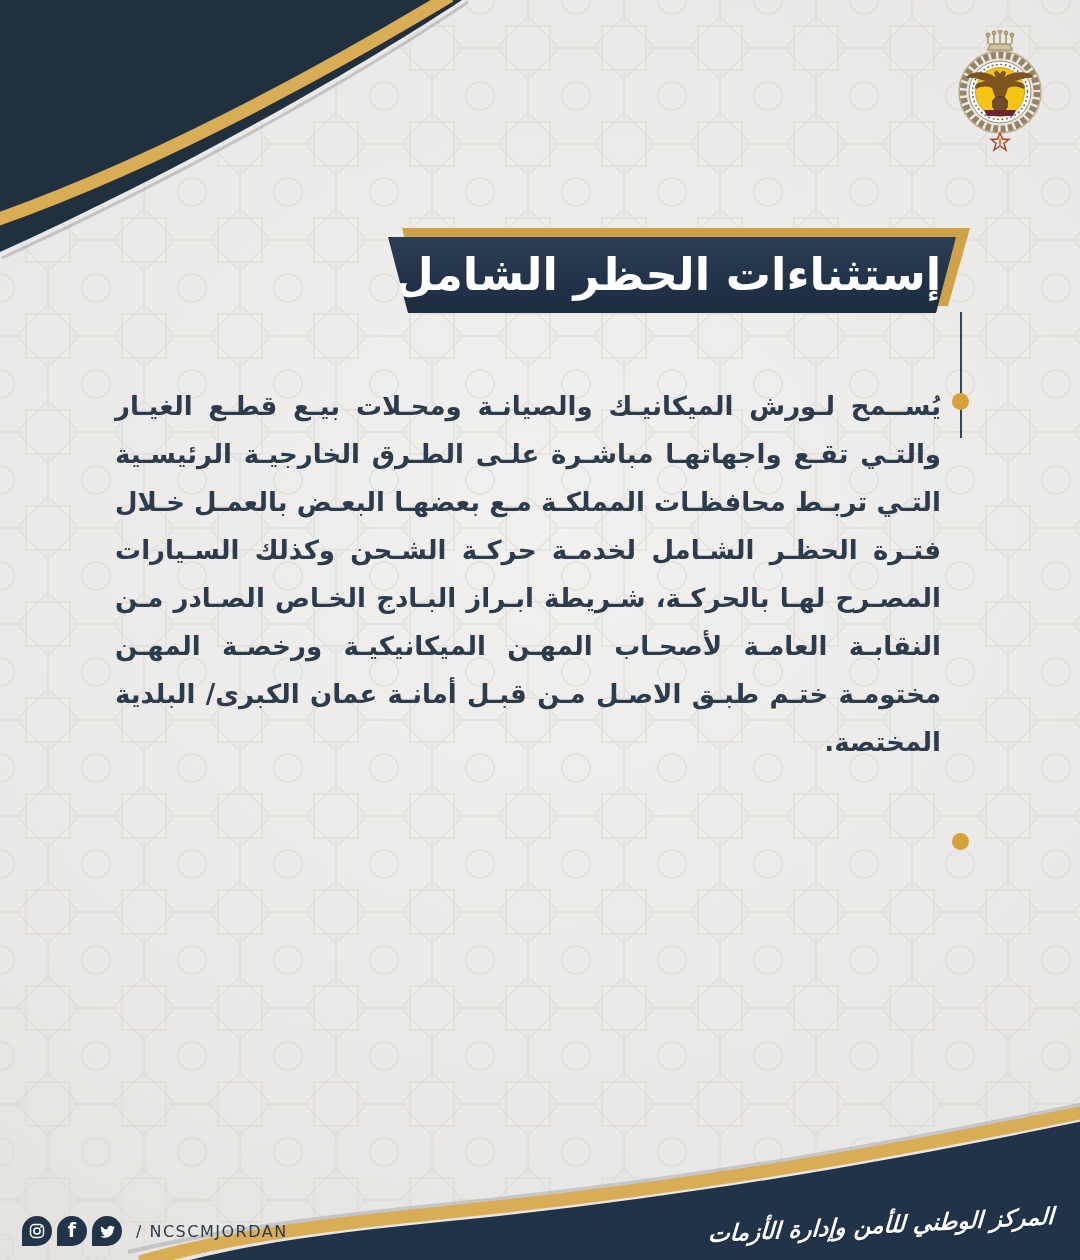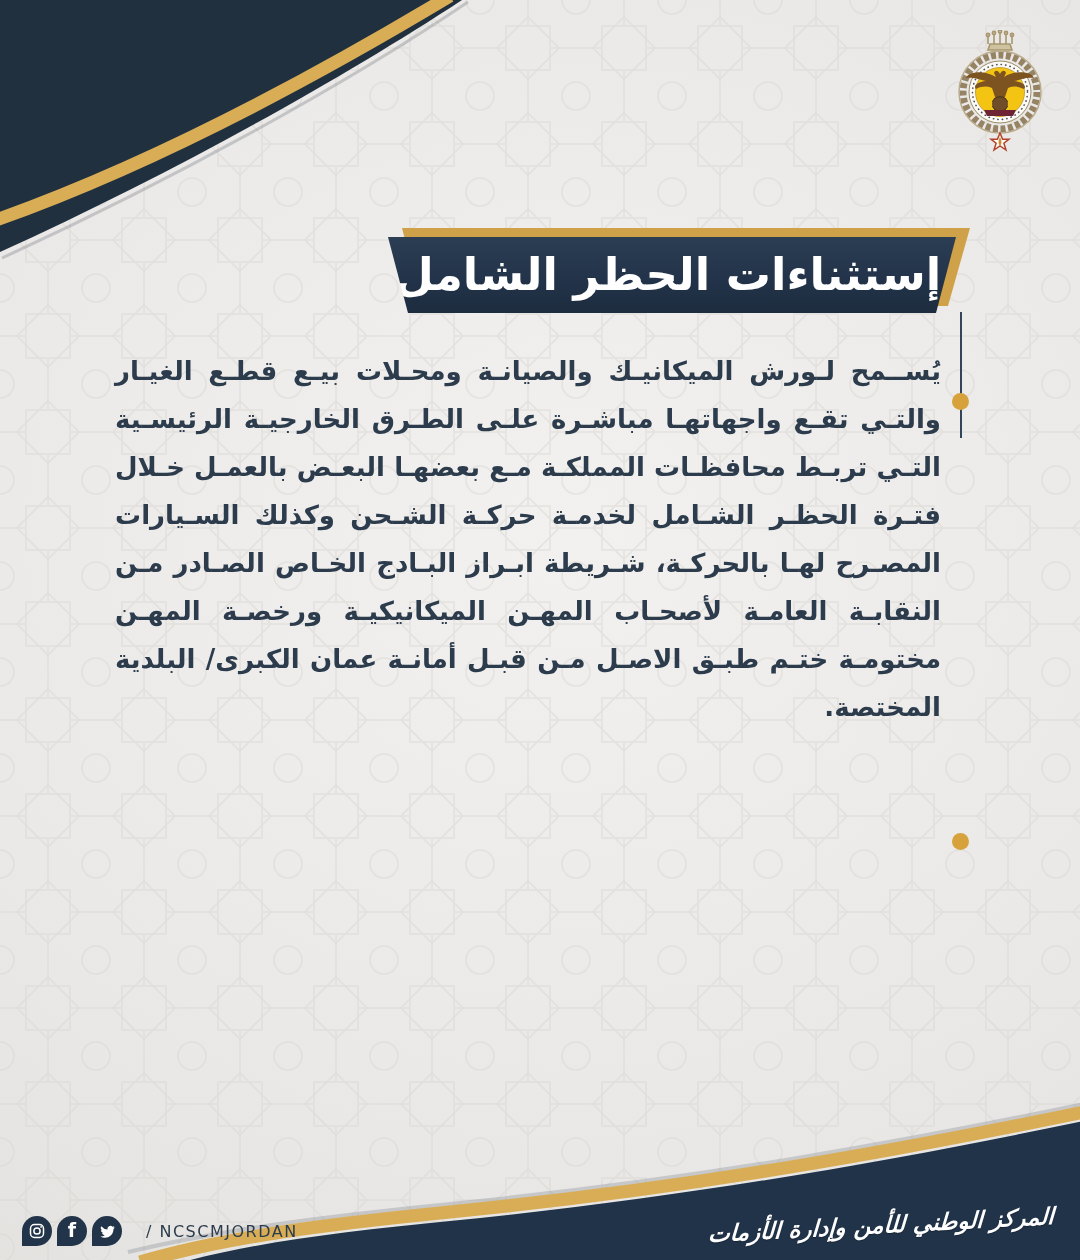--- a/index.html
+++ b/index.html
@@ -34,33 +34,33 @@
 
   
   .dot{position:absolute;width:17px;height:17px;border-radius:50%;background:#d7a23c;z-index:4;}
   .dot1{left:952px;top:393px;}
   .dot2{left:952px;top:833px;}
   .para{
     position:absolute;left:115px;width:826px;margin:0;z-index:3;
     direction:rtl;text-align:justify;text-align-last:right;
     font-size:26px;font-weight:bold;line-height:48px;color:#2c3c4d;
   }
-  .para1{top:347px;}
+  .para1{top:382px;}
   .para2{top:810px;}
 
   
   .social{position:absolute;left:22px;bottom:14px;z-index:4;display:flex;align-items:center;}
   .sicon{
     width:30px;height:30px;margin-right:5px;background:#223449;
     border-radius:50% 50% 50% 0;display:flex;align-items:center;justify-content:center;
     color:#fff;cursor:pointer;
   }
   .sicon .fb{font-size:19px;font-weight:bold;color:#fff;line-height:1;transform:translateY(-1px);}
   .handle{
-    margin-left:19px;color:#2c3c4d;font-size:16px;letter-spacing:1.5px;
+    margin-left:9px;color:#2c3c4d;font-size:16px;letter-spacing:1.5px;
     font-family:"DejaVu Sans",sans-serif;
   }
   .calligraphy{
     position:absolute;right:26px;bottom:22px;z-index:4;direction:rtl;
     color:#fff;font-size:23px;font-weight:bold;font-style:italic;
     transform:rotate(-3deg) skewX(-6deg);white-space:nowrap;letter-spacing:1px;
     text-shadow:0 1px 1px rgba(0,0,0,.25);
   }
 
   

